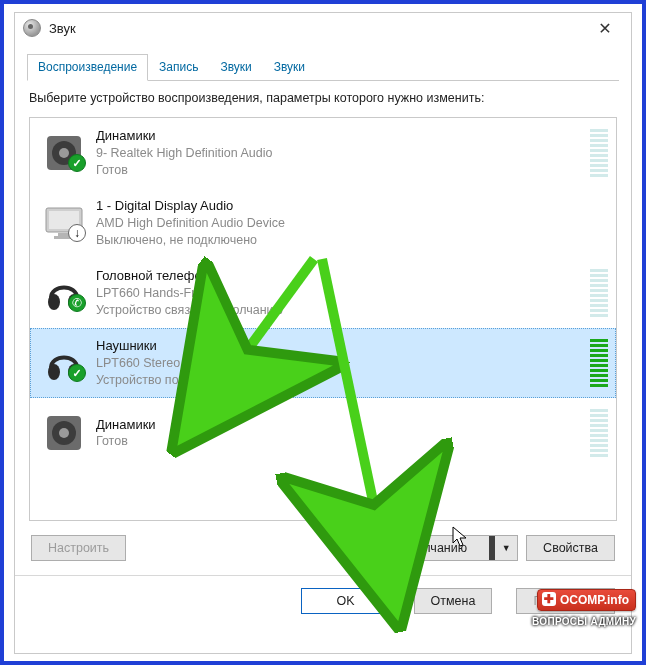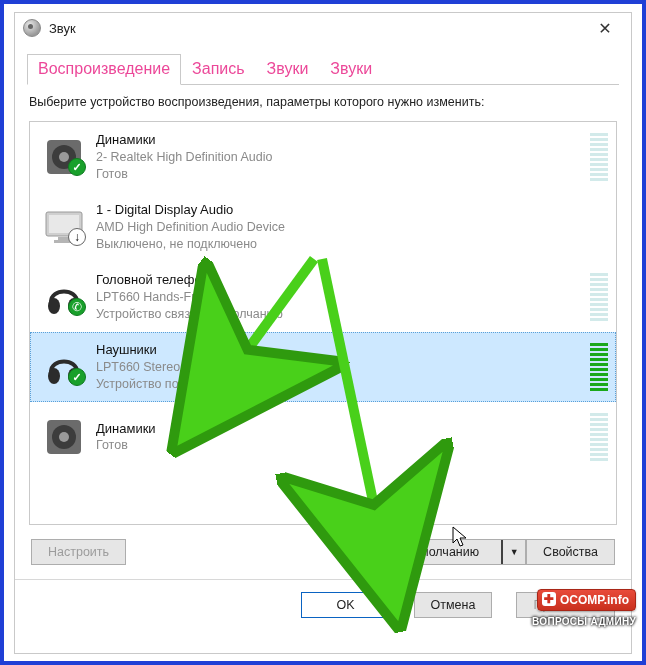--- a/index.html
+++ b/index.html
@@ -59,22 +59,22 @@
   }
   .tabs-wrap {
     padding: 10px 12px 0 12px;
   }
   .tabrow {
     display: flex;
     border-bottom: 1px solid #c9c9c9;
   }
   .tab {
     padding: 5px 10px 6px 10px;
-    font-size: 16px;
-    color: #ec4899;
+    font-size: 12px;
+    color: #0369a1;
     border: 1px solid transparent;
     position: relative;
     top: 1px;
   }
   .tab.active {
     border: 1px solid #c9c9c9;
     border-bottom: 1px solid #fff;
     background: #fff;
   }
   .instr {
@@ -130,33 +130,34 @@
   .meter {
     width: 18px; height: 48px;
     display:flex; flex-direction:column-reverse; gap:2px;
     margin-left:6px;
   }
   .meter .bar { height:3px; background:#d2eaea; }
   .meter.active .bar { background:#1aa81a; }
   .buttonrow1 {
     display:flex; align-items:center;
     padding: 14px 16px 0 16px;
+    gap: 8px;
   }
   .btn {
     height: 26px;
     border: 1px solid #adadad;
     background: #e6e6e6;
     font-size: 12.5px;
     padding: 0 16px;
     display:inline-flex; align-items:center; justify-content:center;
     color:#222;
   }
   .btn.disabled { color:#9c9c9c; }
   .btn.split { padding:0; }
-  .btn.split .main { padding:0 22px; height:100%; display:flex; align-items:center; border-right:2px solid #404040;}
+  .btn.split .main { padding:0 22px; height:100%; display:flex; align-items:center; border-right:6px solid #404040;}
   .btn.split .drop { width:22px; height:100%; display:flex; align-items:center; justify-content:center; font-size:9px;}
   .spacer { flex:1; }
   .hr {
     height:1px; background:#d8d8d8; margin: 14px 0 0 0;
   }
   .buttonrow2 {
     display:flex; align-items:center; justify-content:flex-end;
     gap: 24px;
     padding: 12px 16px 14px 16px;
   }
@@ -220,21 +221,21 @@
         <div class="iconcell">
           <svg class="devicon" viewBox="0 0 42 42">
             <rect x="4" y="4" width="34" height="34" rx="4" fill="#6b6b6b"></rect>
             <circle cx="21" cy="21" r="12" fill="#3c3c3c"></circle>
             <circle cx="21" cy="21" r="5" fill="#9a9a9a"></circle>
           </svg>
           <div class="badge green"></div>
         </div>
         <div class="txtcell">
           <div class="dev-name">Динамики</div>
-          <div class="dev-sub">2- Realtek High Definition Audio</div>
+          <div class="dev-sub">9- Realtek High Definition Audio</div>
           <div class="dev-stat">Готов</div>
         </div>
         <div class="meter">
           <div class="bar"></div>
             <div class="bar"></div>
             <div class="bar"></div>
             <div class="bar"></div>
             <div class="bar"></div>
           <div class="bar"></div>
             <div class="bar"></div>

